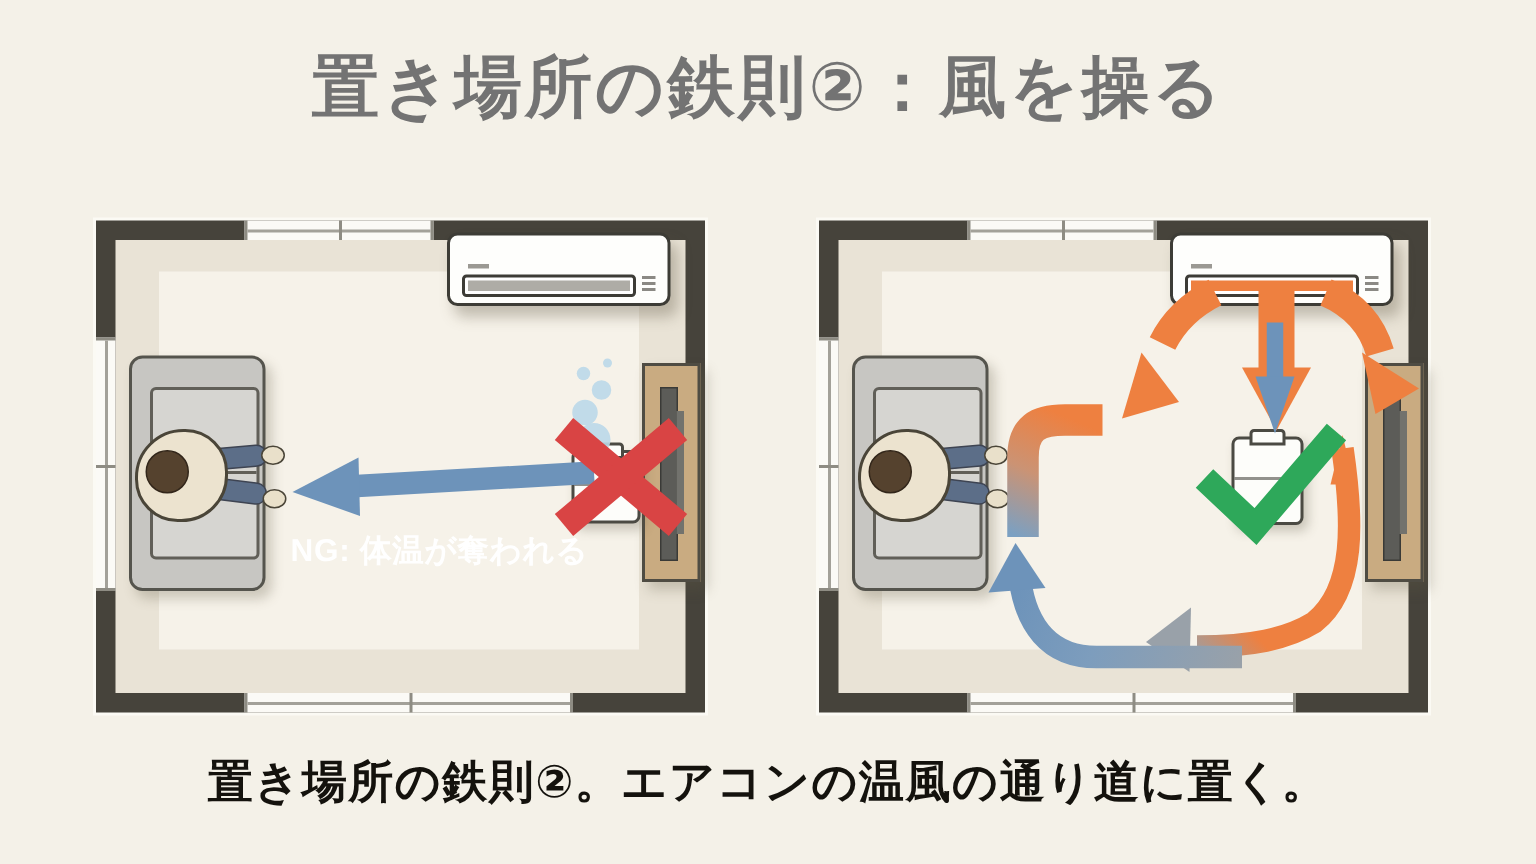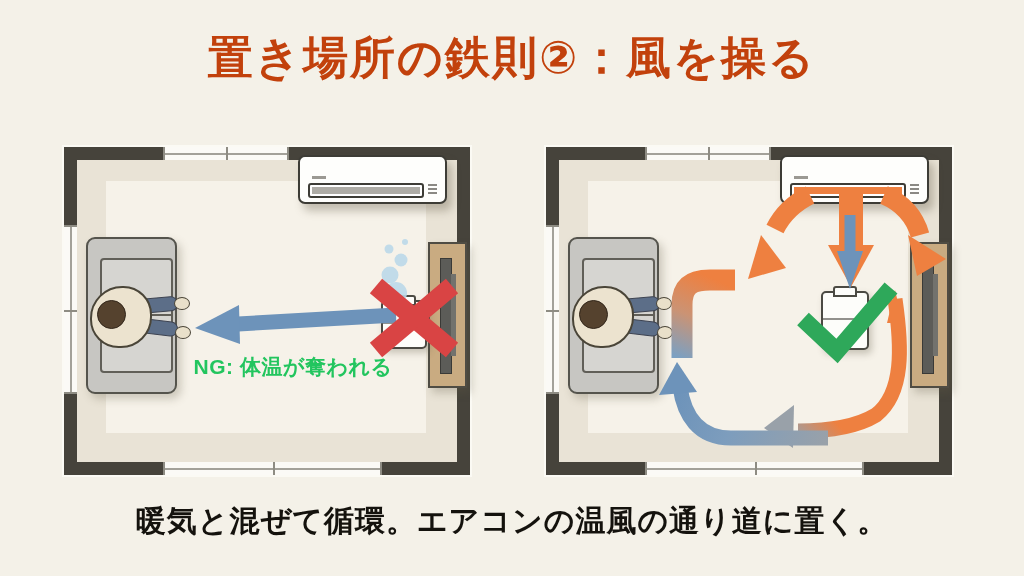--- a/index.html
+++ b/index.html
@@ -5,21 +5,21 @@
   html,body{margin:0;padding:0;}
   body{
     width:1024px;height:576px;position:relative;overflow:hidden;
     background:#f4f1e8;
     font-family:"Liberation Sans","DejaVu Sans",sans-serif;
     color:#17150f;
   }
   .abs{position:absolute;}
   .page-title{
     left:0;top:28px;width:1024px;text-align:center;
-    font-size:45px;font-weight:bold;letter-spacing:2px;color:#c2410c;
+    font-size:45px;font-weight:bold;letter-spacing:2px;color:#737373;
   }
   .caption{
     left:0;top:501px;width:1024px;text-align:center;
     font-size:30px;font-weight:600;letter-spacing:1px;color:#14120d;
   }
   .room{
     top:147px;width:406px;height:328px;background:#46433b;
     box-shadow:0 0 0 2px #fbfaf4;
   }
   .room-ng{left:64px;}
@@ -69,21 +69,21 @@
   .hum{
     background:#fdfdfa;border:2px solid #4b4a43;border-radius:5px;
     box-shadow:3px 4px 7px rgba(96,88,70,.3);
   }
   .hum-ng{left:317px;top:153px;width:42px;height:45px;}
   .hum-ok{left:275px;top:144px;width:44px;height:55px;}
   .hum-cap{position:absolute;left:50%;top:-7px;transform:translateX(-50%);width:20px;height:7px;background:#fdfdfa;border:2px solid #4b4a43;border-radius:3px 3px 0 0;}
   .hum-line{position:absolute;left:0;top:45%;width:100%;height:2px;background:#4b4a43;opacity:.6;}
   .room-label{
     top:206px;width:260px;text-align:center;
-    font-size:21px;font-weight:bold;color:#22c55e;letter-spacing:.5px;
+    font-size:21px;font-weight:bold;color:#ffffff;letter-spacing:.5px;
   }
   .label-ng{left:99px;}
   .label-ok{left:117px;top:210px;}
   svg.overlay{position:absolute;left:0;top:0;width:406px;height:328px;pointer-events:none;}
 </style>
 </head>
 <body>
 
 <div class="abs page-title">置き場所の鉄則②：風を操る</div>
 
@@ -252,13 +252,13 @@
       <path d="M304,68 L304,106" stroke="#6d93ba" stroke-width="11" fill="none"></path>
       <polygon points="304,142 291,104 317,104" fill="#6d93ba"></polygon>
     </g>
     <g>
       <polyline points="257,172 291,204 345,141" stroke="#2ea85a" stroke-width="17" fill="none"></polyline>
     </g>
   </svg>
 
 </div>
 
-<div class="abs caption">暖気と混ぜて循環。エアコンの温風の通り道に置く。</div>
+<div class="abs caption">置き場所の鉄則②。エアコンの温風の通り道に置く。</div>
 
 </body></html>

